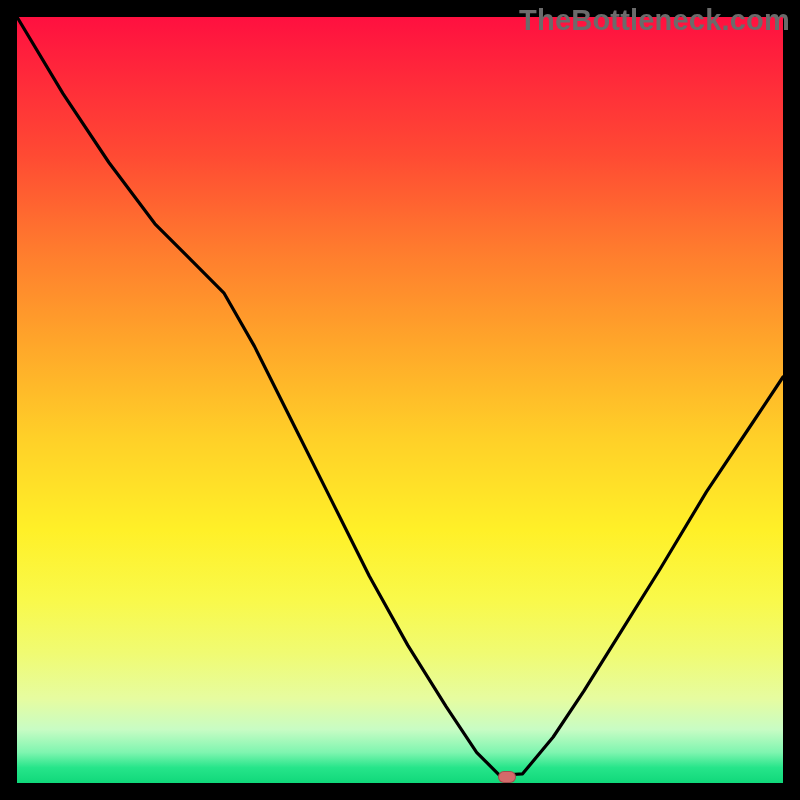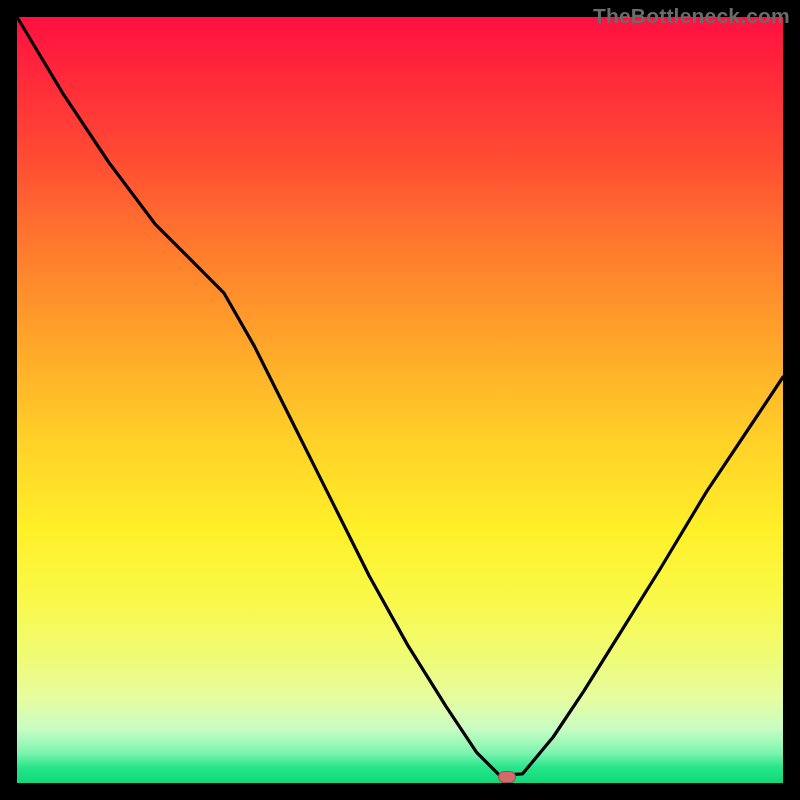--- a/index.html
+++ b/index.html
@@ -55,21 +55,21 @@
     border-radius: 6px;
     background: #d46a6a;
     box-shadow: inset 0 0 0 1px rgba(0,0,0,0.25);
     transform: translate(-50%, -50%);
   }
   .watermark {
     position: absolute;
     top: 4px;
     right: 10px;
     font-family: Arial, Helvetica, sans-serif;
-    font-size: 21px;
+    font-size: 29px;
     font-weight: 600;
     color: #6b6b6b;
     letter-spacing: 0.2px;
     user-select: none;
   }
 </style>
 </head>
 <body>
 
 <div class="frame">

